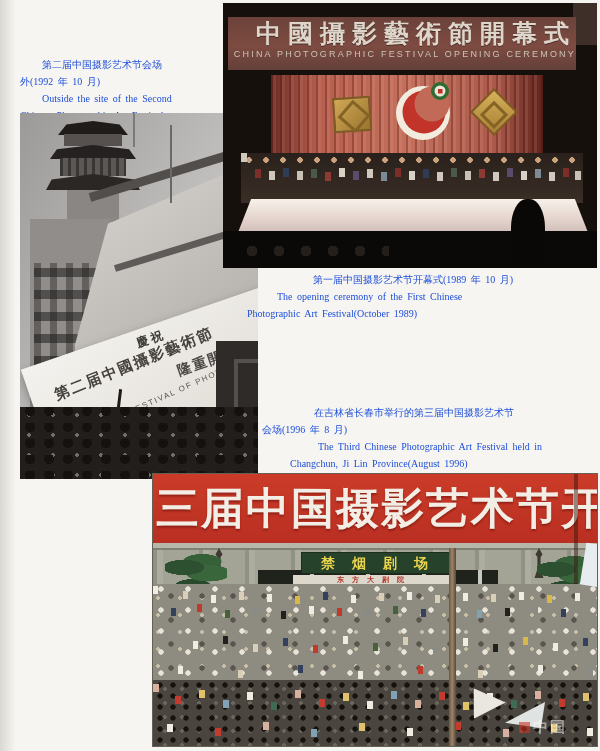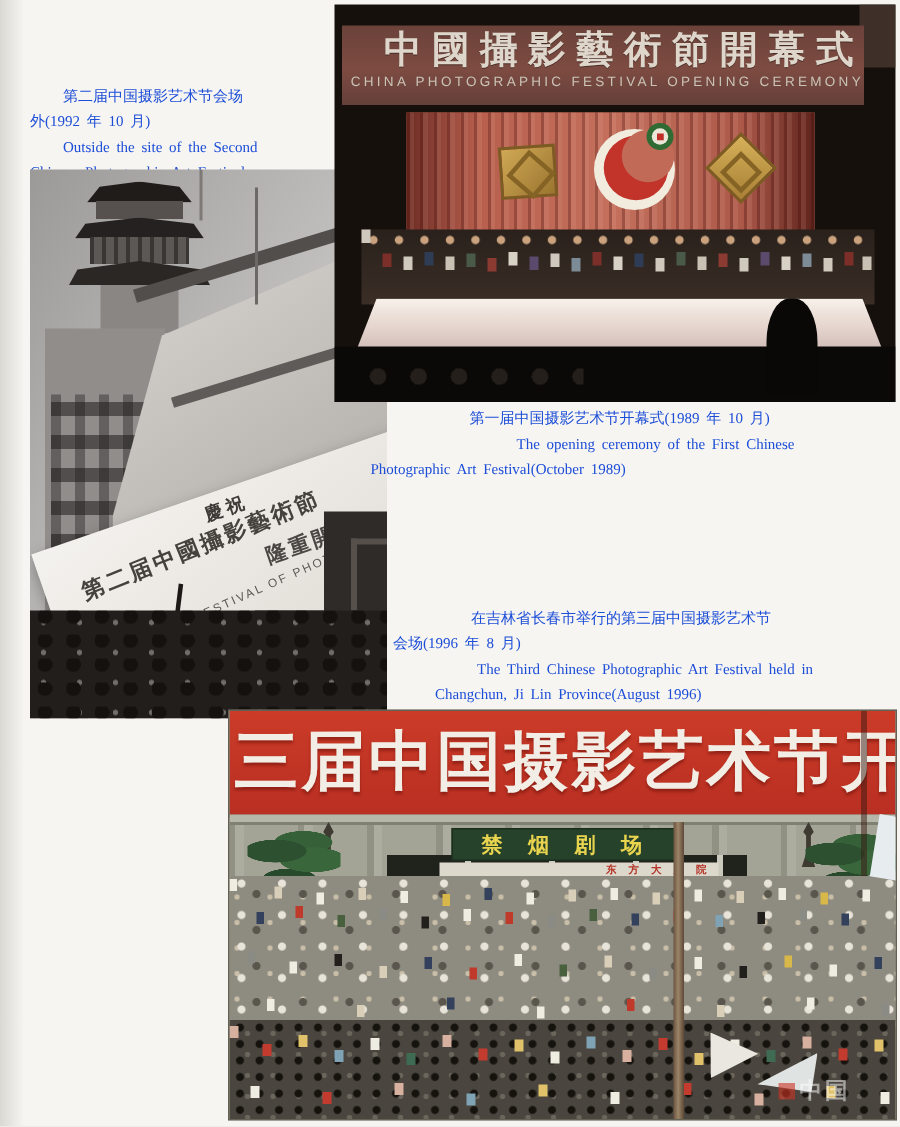--- a/index.html
+++ b/index.html
@@ -7,21 +7,21 @@
         font-family:"Liberation Serif", serif;}
   .gutter{position:absolute;left:0;top:0;width:16px;height:100%;
           background:linear-gradient(90deg,#dad8d3,rgba(246,245,241,0));}
 
   
   .cap{position:absolute;color:#1d4ed8;font-size:10px;line-height:17px;word-spacing:2px;}
   .cap div{white-space:nowrap;}
   .cap-second{left:20px;top:56px;width:215px;}
   .ind22{padding-left:22px;}
   .ind66{padding-left:66px;}
-  .ind30{padding-left:30px;text-align:center;}
+  .ind30{padding-left:30px;}
   .ind52{padding-left:52px;}
   .ind56{padding-left:56px;}
   .ind4{padding-left:4px;margin-left:24px;}
   .cap-first{left:247px;top:271px;width:350px;}
   .cap-third{left:262px;top:404px;width:336px;}
 
   
   .photo-left{position:absolute;left:20px;top:113px;width:238px;height:366px;overflow:hidden;
               background:linear-gradient(120deg,#9c9a98,#c3c1bf 55%,#cbc9c7);}
   .pagoda-roof1{position:absolute;left:38px;top:8px;width:70px;height:14px;background:#1f1c1a;
@@ -132,22 +132,22 @@
   .cornice{position:absolute;left:0;top:69px;width:100%;height:7px;background:#b6b7a8;
       border-bottom:2px solid #7e8071;box-sizing:border-box;}
   .facade{position:absolute;left:0;top:76px;width:100%;height:70px;
       background:repeating-linear-gradient(90deg,rgba(60,60,48,.18) 0 4px,rgba(255,255,245,.10) 4px 10px,rgba(0,0,0,0) 10px 46px),#a3a496;}
   .doors{position:absolute;left:105px;top:96px;width:240px;height:46px;background:#20221c;
       background-image:repeating-linear-gradient(90deg,transparent 0 52px,#c9c9bd 52px 56px);}
   .green-sign{position:absolute;left:148px;top:78px;width:150px;height:22px;background:#27422a;
       border:1px solid #1b2e1d;box-sizing:border-box;text-align:center;
       font-family:"Liberation Sans",sans-serif;font-weight:bold;color:#e9d44f;font-size:14px;
       letter-spacing:17px;line-height:20px;padding-left:14px;white-space:nowrap;overflow:hidden;}
-  .white-strip{position:absolute;left:140px;top:101px;width:186px;height:10px;background:#ddd8cc;
-      text-align:right;color:#b33326;font-size:7px;letter-spacing:8px;line-height:10px;
+  .white-strip{position:absolute;left:140px;top:101px;width:163px;height:10px;background:#ddd8cc;
+      text-align:center;color:#b33326;font-size:7px;letter-spacing:8px;line-height:10px;
       font-weight:bold;white-space:nowrap;overflow:hidden;}
   .lamp{position:absolute;width:16px;height:30px;background:#3f3a31;
       clip-path:polygon(50% 0,72% 22%,60% 30%,60% 70%,78% 100%,22% 100%,40% 70%,40% 30%,28% 22%);}
   .lamp-l{left:58px;top:74px;} .lamp-r{left:378px;top:74px;}
   .palm{position:absolute;width:62px;height:58px;
       background-image:radial-gradient(ellipse 30px 11px at 30% 30%,#2c5030 68%,transparent 70%),
                        radial-gradient(ellipse 32px 12px at 70% 40%,#3a663c 68%,transparent 70%),
                        radial-gradient(ellipse 26px 10px at 45% 62%,#284a2c 68%,transparent 70%),
                        radial-gradient(ellipse 28px 11px at 60% 20%,#356038 68%,transparent 70%);}
   .palm-l{left:12px;top:76px;} .palm-r{left:384px;top:78px;}

